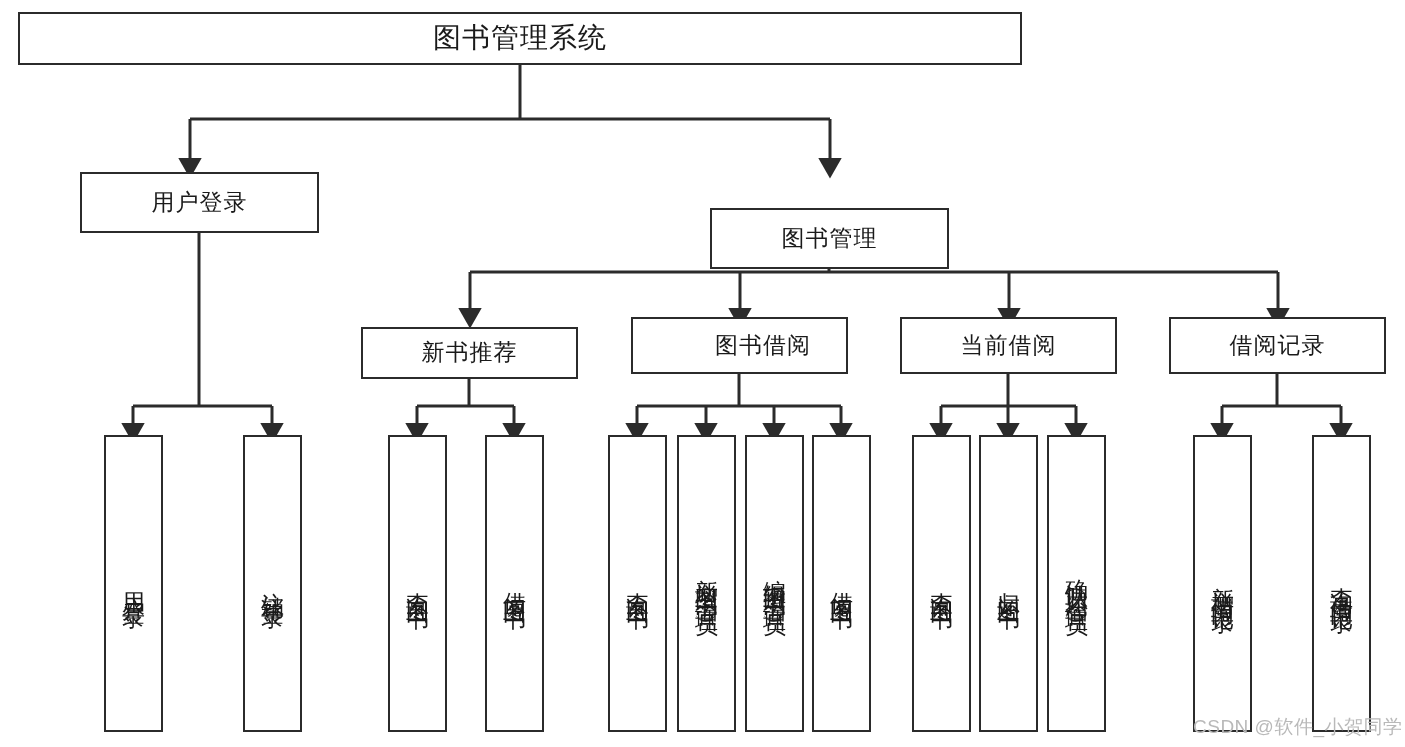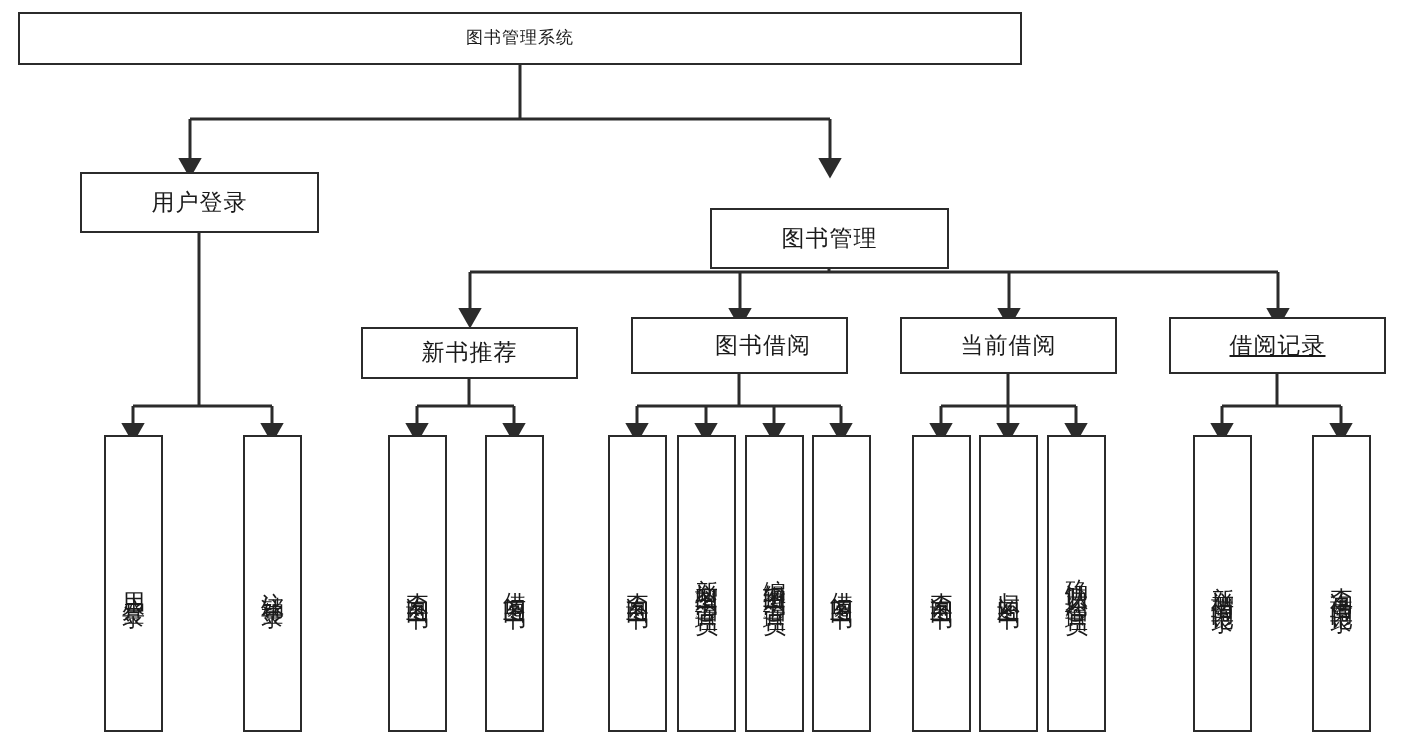--- a/index.html
+++ b/index.html
@@ -34,21 +34,21 @@
     align-items: center;
     justify-content: center;
     color: #1a1a1a;
   }
   .node.horiz {
     font-size: 23px;
     letter-spacing: 1px;
     line-height: 1.1;
   }
   .node.title {
-    font-size: 17px;
+    font-size: 28px;
   }
   .node.vert {
     writing-mode: vertical-rl;
     text-orientation: upright;
     font-size: 23px;
     letter-spacing: 5px;
     line-height: 1.0;
     align-items: center;
     justify-content: center;
     padding: 4px 0;
@@ -137,21 +137,21 @@
 
   <div class="node horiz" style="left:361px; top:327px; width:217px; height:52px;">
     <span>新书推荐</span>
   </div>
   <div class="node horiz" style="left:631px; top:317px; width:217px; height:57px;padding-left:47px;">
     <span>图书借阅</span>
   </div>
   <div class="node horiz" style="left:900px; top:317px; width:217px; height:57px;">
     <span>当前借阅</span>
   </div>
-  <div class="node horiz" style="left:1169px; top:317px; width:217px; height:57px;text-decoration:underline;">
+  <div class="node horiz" style="left:1169px; top:317px; width:217px; height:57px;">
     <span>借阅记录</span>
   </div>
 
   <div class="node vert" style="left:104px; top:435px; width:59px; height:297px;">
     <span class="vtext">用户登录</span>
   </div>
   <div class="node vert" style="left:243px; top:435px; width:59px; height:297px;">
     <span class="vtext">注销登录</span>
   </div>
 
@@ -185,14 +185,15 @@
     <span class="vtext">确认归还（管理员）</span>
   </div>
 
   <div class="node vert" style="left:1193px; top:435px; width:59px; height:297px;">
     <span class="vtext">新增借阅记录</span>
   </div>
   <div class="node vert" style="left:1312px; top:435px; width:59px; height:297px;">
     <span class="vtext">查询借阅记录</span>
   </div>
 
+  <div class="watermark" style="left:1193px; top:714px;">CSDN @软件_小贺同学</div>
 
 </div>
 
 </body></html>

